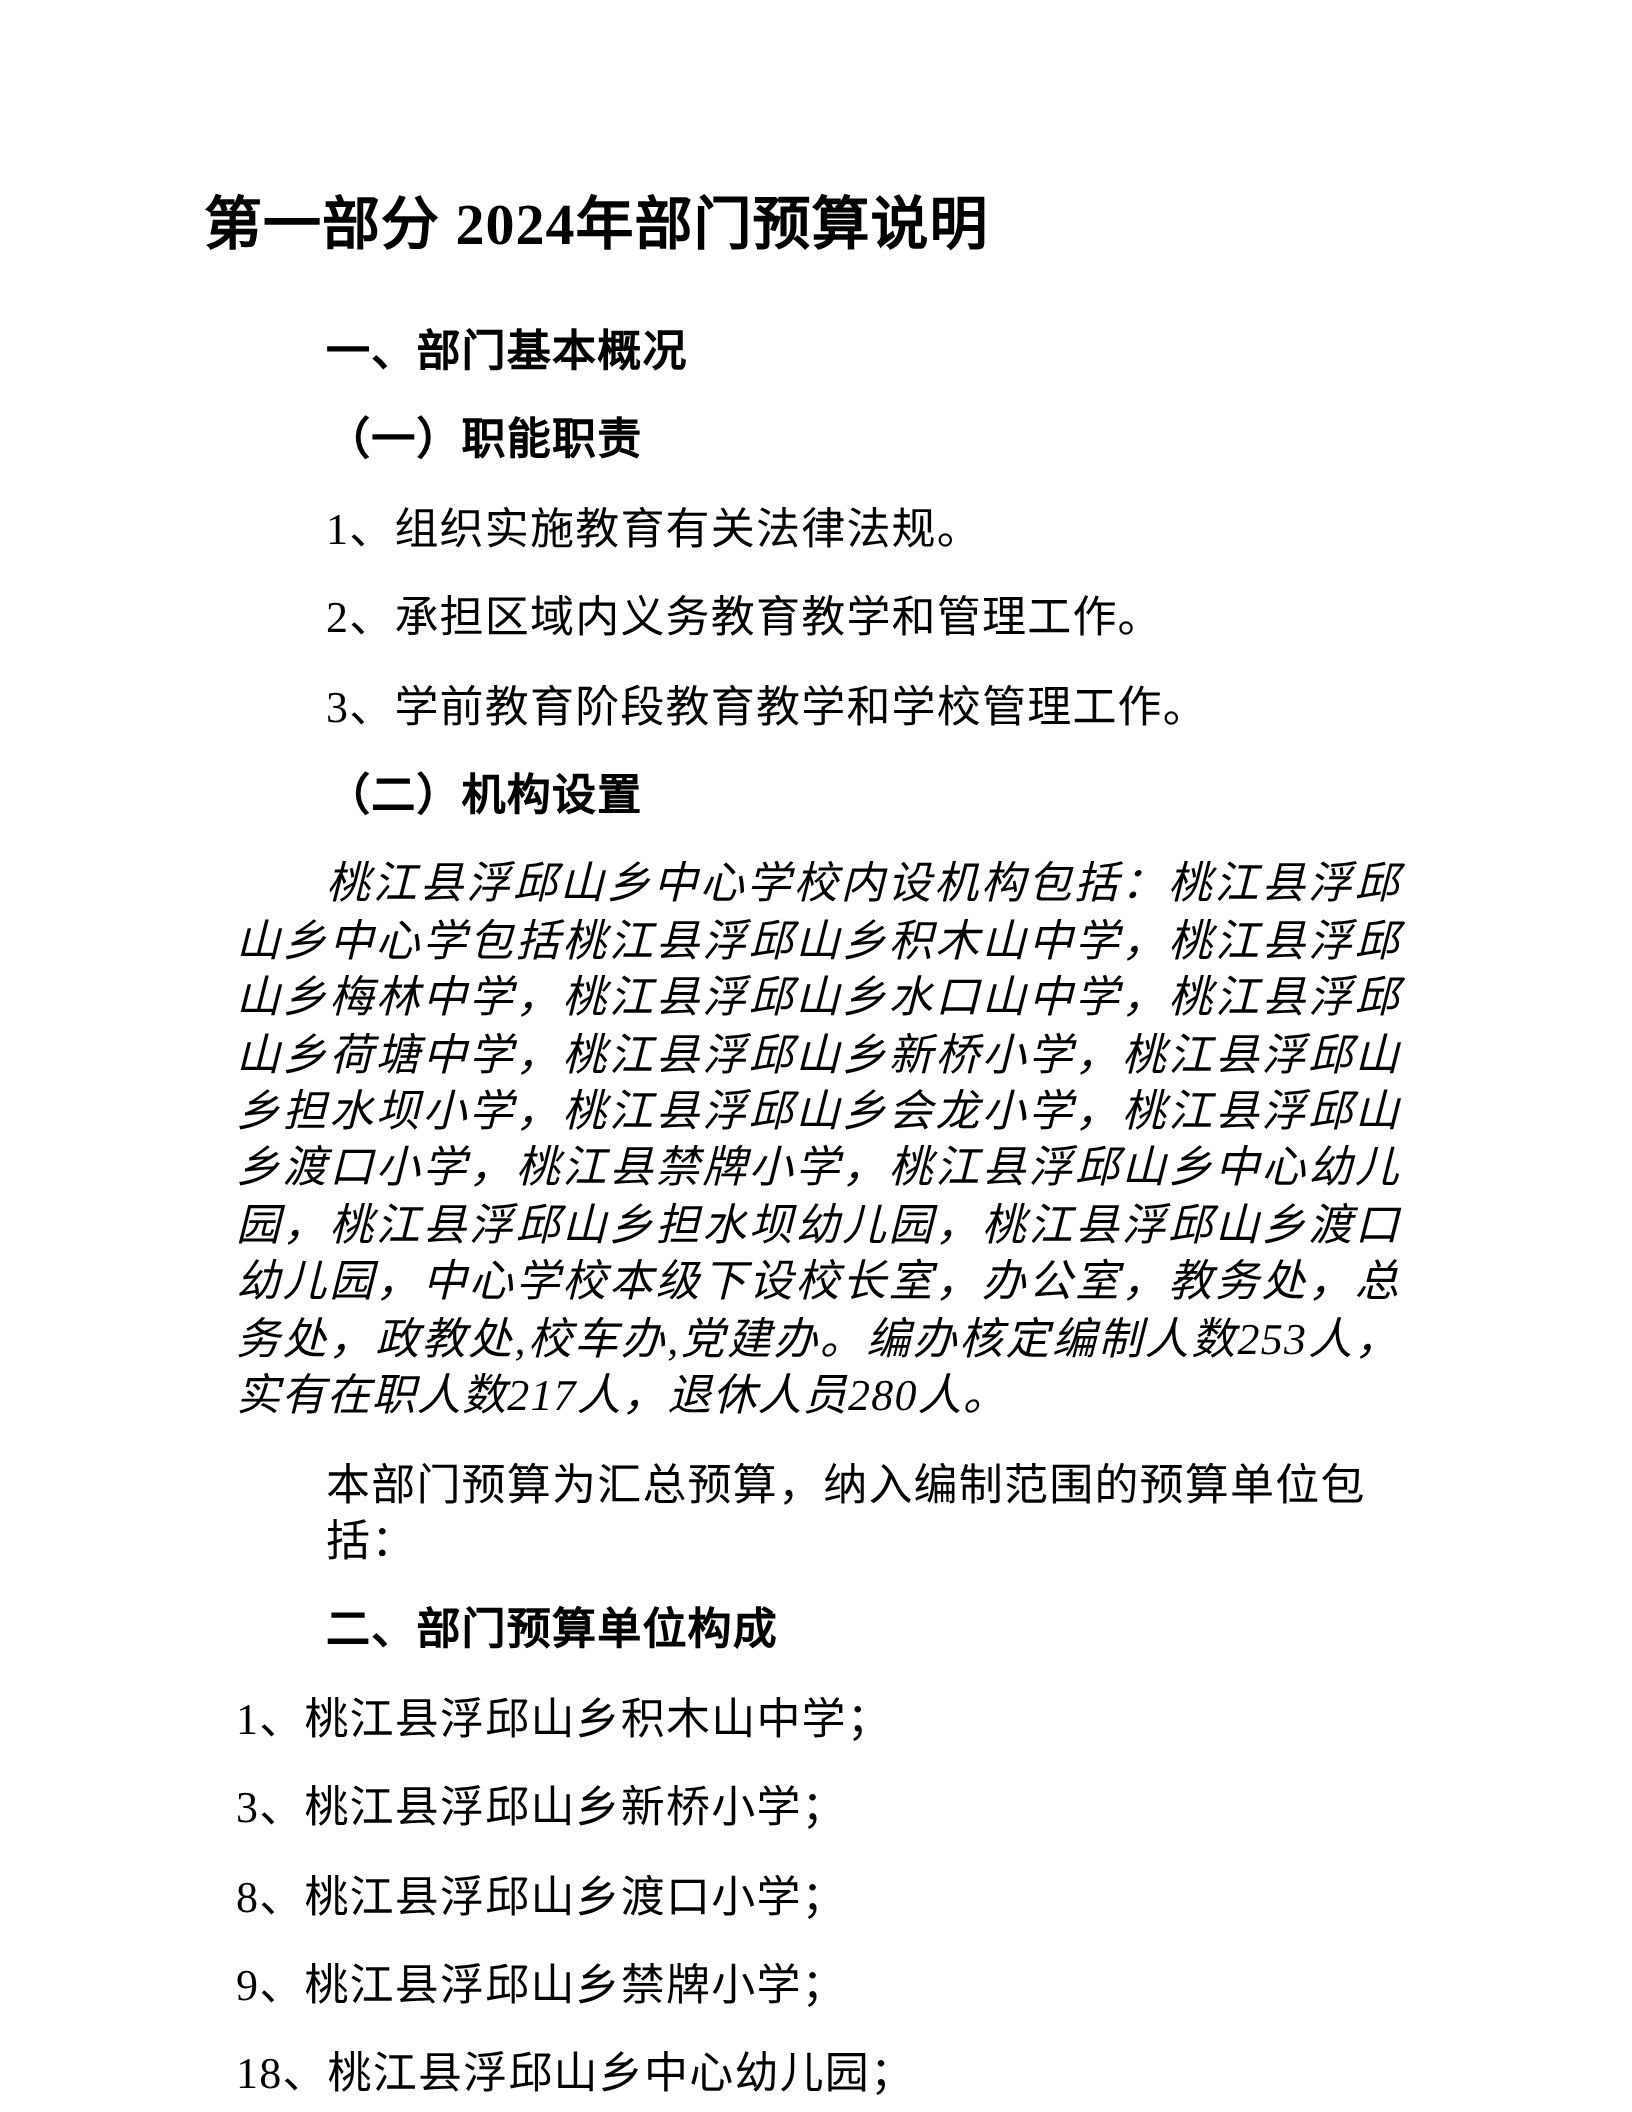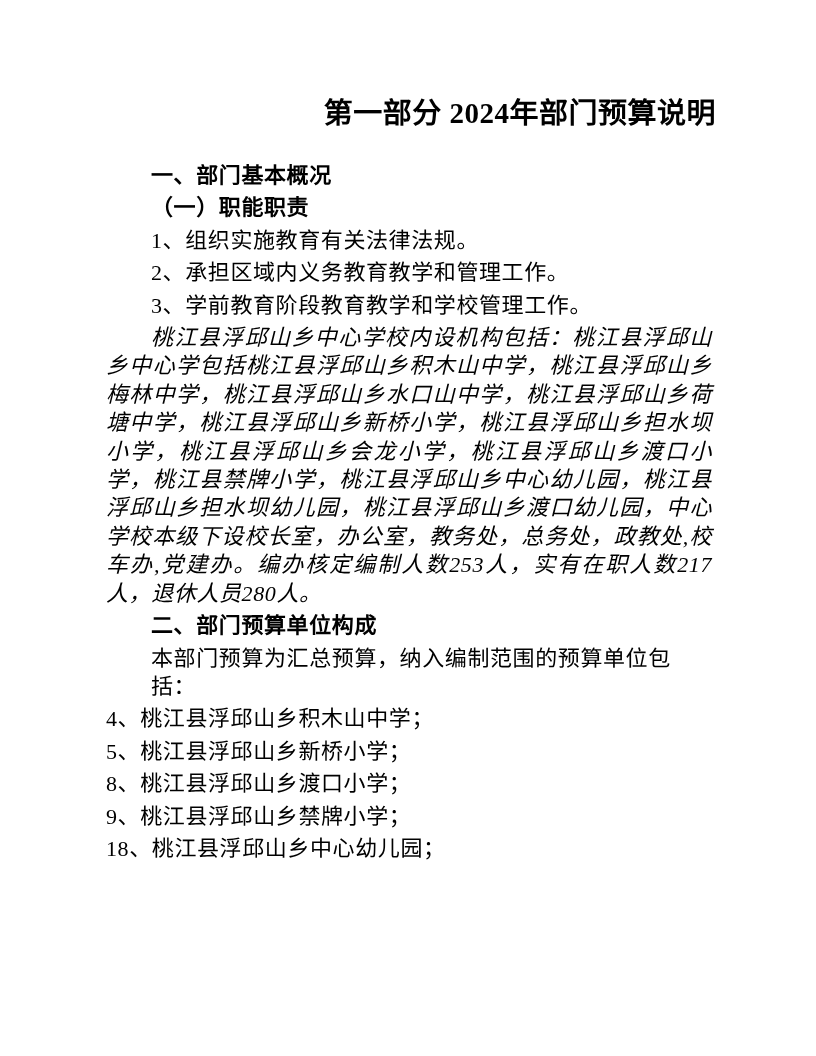--- a/index.html
+++ b/index.html
@@ -21,26 +21,26 @@
     position: absolute;
     left: 102px;
     top: 94px;
     width: 614px;
   }
   .doc-title {
     margin: 0 0 30px 0;
     font-size: 29px;
     font-weight: bold;
     line-height: 38px;
-    text-align: right;
+    text-align: left;
     letter-spacing: 0.5px;
     white-space: nowrap;
   }
   .line {
-    margin: 4px;
+    margin: 16px;
     font-size: 22px;
     line-height: 28.4px;
     letter-spacing: 0.6px;
   }
   .bold {
     font-weight: bold;
   }
   .indent {
     padding-left: 45px;
   }
@@ -59,27 +59,28 @@
     <h1 class="doc-title">第一部分 2024年部门预算说明</h1>
 
     <div class="line bold indent">一、部门基本概况</div>
 
     <div class="line bold indent">（一）职能职责</div>
 
     <div class="line indent">1、组织实施教育有关法律法规。</div>
     <div class="line indent">2、承担区域内义务教育教学和管理工作。</div>
     <div class="line indent">3、学前教育阶段教育教学和学校管理工作。</div>
 
+    <div class="line bold indent">（二）机构设置</div>
 
     <p class="line para">桃江县浮邱山乡中心学校内设机构包括：桃江县浮邱山乡中心学包括桃江县浮邱山乡积木山中学，桃江县浮邱山乡梅林中学，桃江县浮邱山乡水口山中学，桃江县浮邱山乡荷塘中学，桃江县浮邱山乡新桥小学，桃江县浮邱山乡担水坝小学，桃江县浮邱山乡会龙小学，桃江县浮邱山乡渡口小学，桃江县禁牌小学，桃江县浮邱山乡中心幼儿园，桃江县浮邱山乡担水坝幼儿园，桃江县浮邱山乡渡口幼儿园，中心学校本级下设校长室，办公室，教务处，总务处，政教处,校车办,党建办。编办核定编制人数253人，实有在职人数217人，退休人员280人。</p>
 
+    <div class="line indent">本部门预算为汇总预算，纳入编制范围的预算单位包括：</div>
+
     <div class="line bold indent">二、部门预算单位构成</div>
 
-    <div class="line indent">本部门预算为汇总预算，纳入编制范围的预算单位包括：</div>
-
-    <div class="line">4、桃江县浮邱山乡积木山中学；</div>
-    <div class="line">5、桃江县浮邱山乡新桥小学；</div>
+    <div class="line">1、桃江县浮邱山乡积木山中学；</div>
+    <div class="line">3、桃江县浮邱山乡新桥小学；</div>
     <div class="line">8、桃江县浮邱山乡渡口小学；</div>
     <div class="line">9、桃江县浮邱山乡禁牌小学；</div>
     <div class="line">18、桃江县浮邱山乡中心幼儿园；</div>
 
   </div>
 </div>
 
 </body></html>

